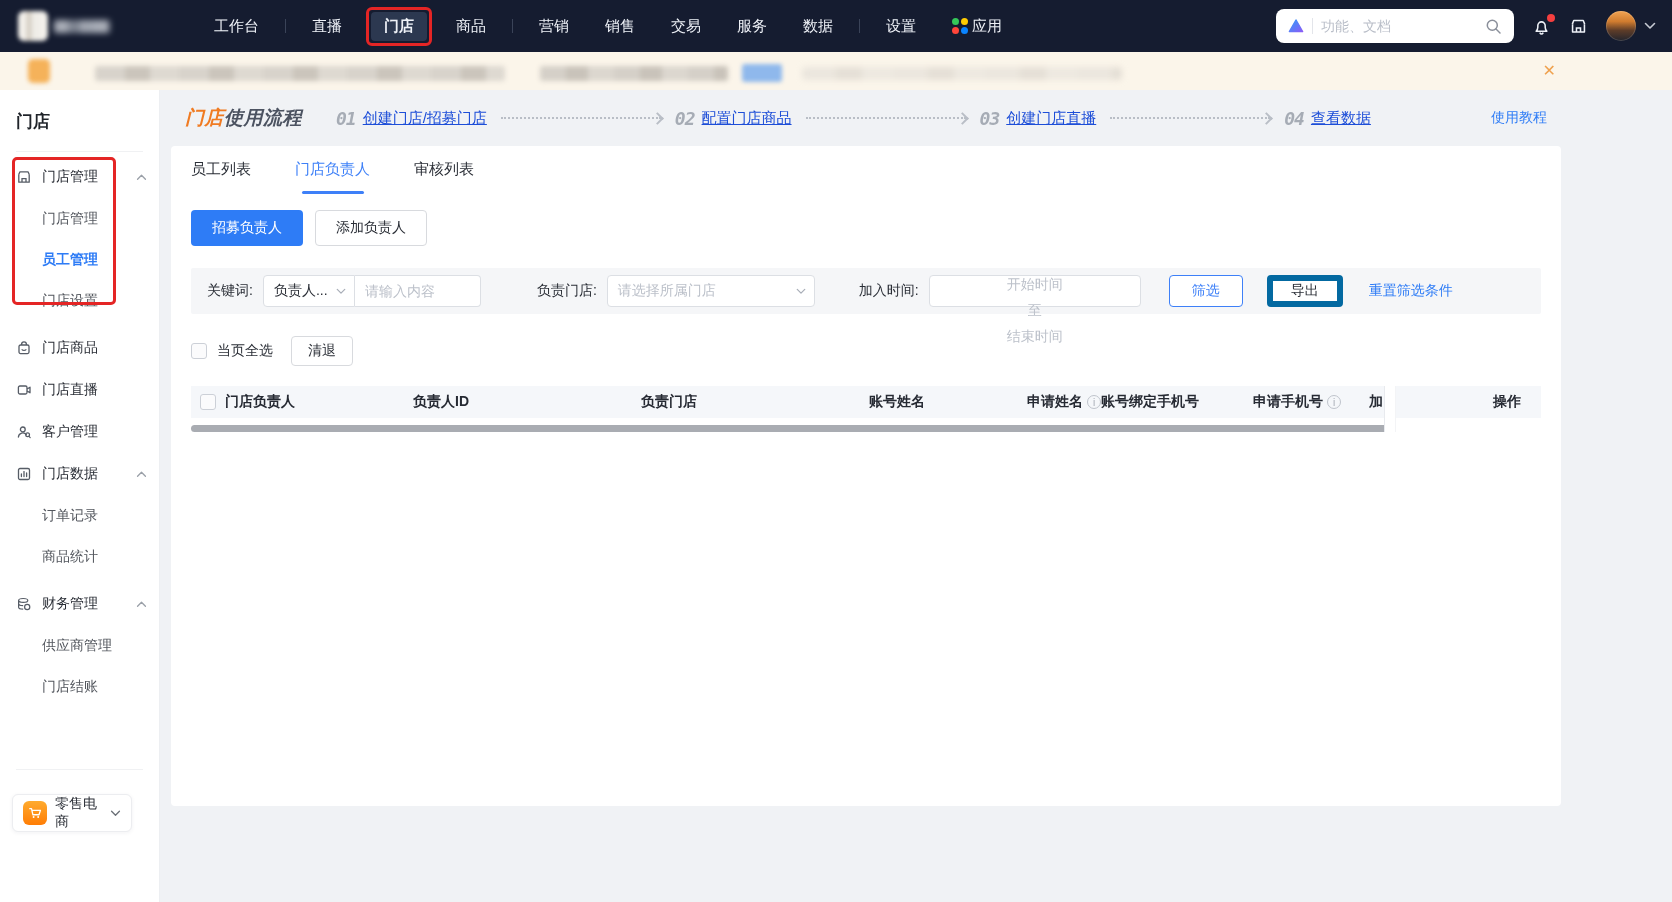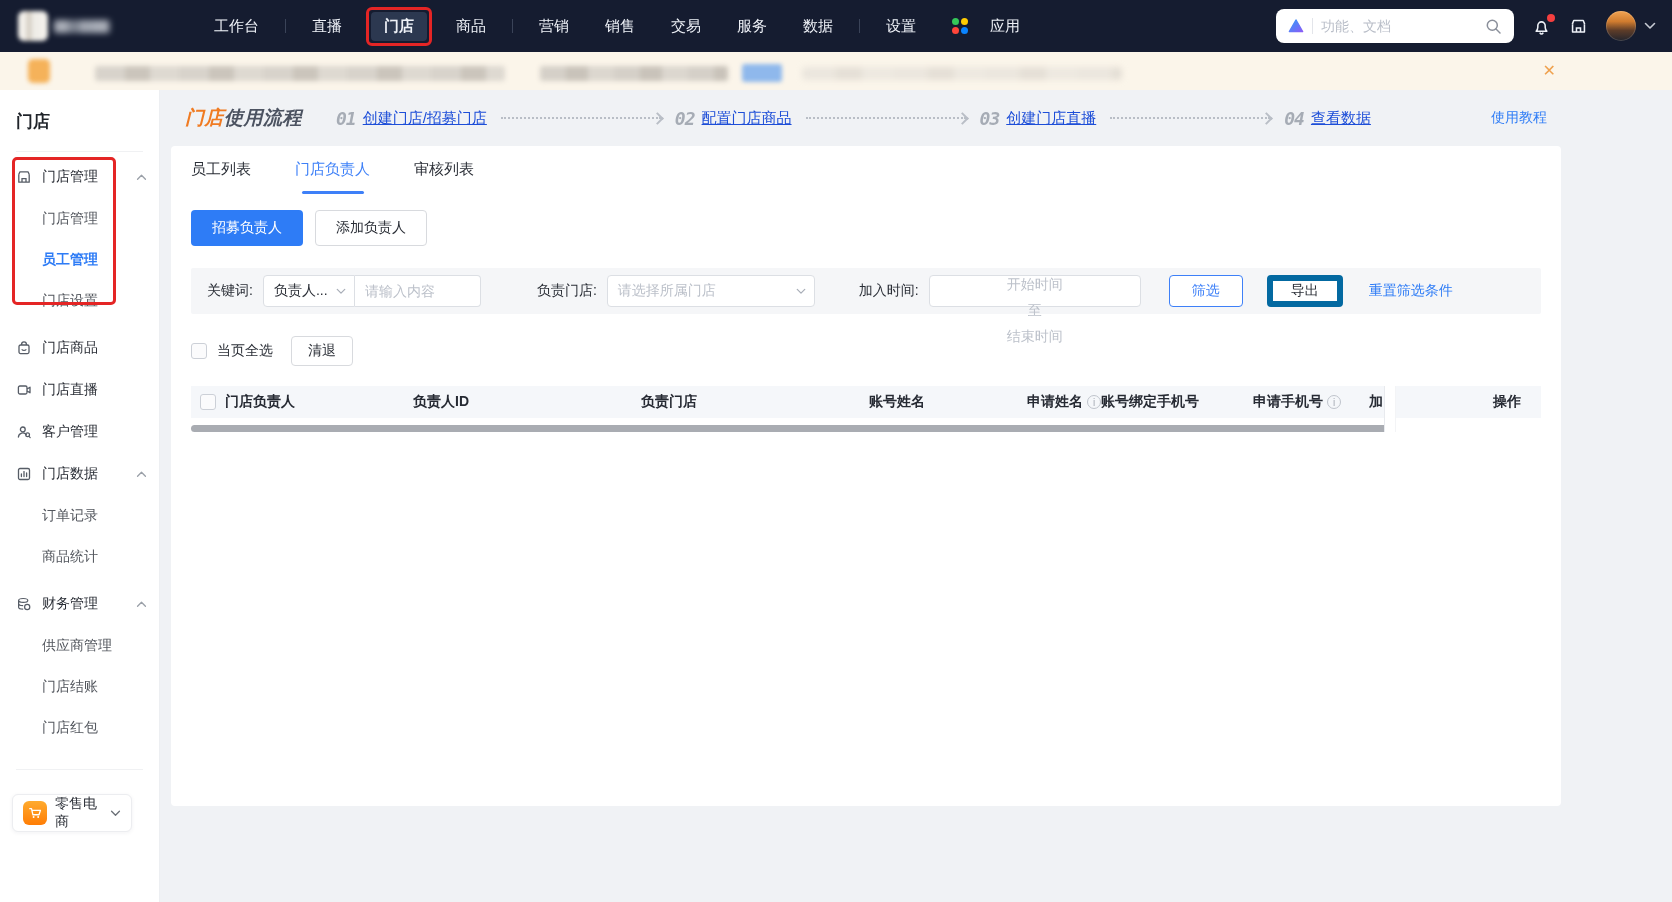--- a/index.html
+++ b/index.html
@@ -10,21 +10,21 @@
   
   .topnav{height:52px;background:#151c30;display:flex;align-items:center;padding:0 16px;position:relative;}
   .logo-blur{width:96px;height:36px;position:relative;cursor:pointer;}
   .logo-sq{position:absolute;left:2px;top:3px;width:30px;height:30px;border-radius:6px;background:repeating-linear-gradient(90deg,#f4f1ec 0 8px,#d8d2c8 8px 14px,#efede8 14px 22px);filter:blur(2px);}
   .logo-txt{position:absolute;left:38px;top:12px;width:56px;height:13px;border-radius:2px;background:repeating-linear-gradient(90deg,#cfd3da 0 14px,#9aa0ab 14px 26px,#c4c9d1 26px 40px);filter:blur(3px);opacity:.8;}
   .nav-center{display:flex;align-items:center;margin-left:88px;gap:8px;}
   .nav-item{color:#eef1f7;font-size:15px;padding:6px 14px;cursor:pointer;white-space:nowrap;}
   .nav-sep{width:1px;height:14px;background:#3a4358;margin:0 4px;}
   .nav-active-wrap{border:3px solid #e42525;border-radius:6px;padding:2px;display:inline-flex;margin:0 2px;}
   .nav-item-active{background:#2c3850;border-radius:4px;font-weight:700;padding:5px 13px;}
-  .nav-item-app{display:inline-flex;align-items:center;gap:22px;}
+  .nav-item-app{display:inline-flex;align-items:center;gap:4px;}
   .app-dots{display:inline-grid;grid-template-columns:7px 7px;grid-gap:2px;}
   .app-dots i{width:7px;height:7px;border-radius:50%;display:block;}
   .app-dots .g{background:#35c759;}.app-dots .y{background:#ffcc02;}
   .app-dots .r{background:#ff453a;}.app-dots .b{background:#0a84ff;}
   .nav-right{margin-left:auto;display:flex;align-items:center;gap:18px;}
   .searchbox{width:238px;height:34px;background:#ffffff;border-radius:8px;display:flex;align-items:center;padding:0 12px;gap:8px;}
   .sb-sep{width:1px;height:16px;background:#e3e5ea;}
   .searchbox input{flex:1;border:none;outline:none;font-size:14px;color:#333;background:transparent;min-width:0;}
   .searchbox input::placeholder{color:#b9bec8;}
   .icon-btn{position:relative;display:flex;align-items:center;cursor:pointer;}
@@ -288,21 +288,20 @@
           <path d="M2.6 7.8 v3.4 c0 1 2 1.9 4.6 1.9" fill="none" stroke="#565c66" stroke-width="1.2"></path>
           <circle cx="11.2" cy="11" r="2.6" fill="none" stroke="#565c66" stroke-width="1.2"></circle>
         </svg>
         <span class="lbl">财务管理</span>
         <svg width="11" height="7" viewBox="0 0 12 8">
           <polyline points="1.5,6 6,1.5 10.5,6" fill="none" stroke="#9aa0a8" stroke-width="1.5" stroke-linecap="round" stroke-linejoin="round"></polyline>
         </svg>
       </div>
       <div class="sb-sub">供应商管理</div>
       <div class="sb-sub">门店结账</div>
-      <div class="sb-sub">门店红包</div>
 
       <div class="sb-redbox"></div>
       <div class="sb-footer-divider"></div>
 
       <div class="sb-footer">
         <span class="cart-sq">
           <svg width="14" height="14" viewBox="0 0 16 16">
             <path d="M2 3 h2 l1.6 7 h7 l1.6 -5 H5" fill="none" stroke="#fff" stroke-width="1.5" stroke-linejoin="round" stroke-linecap="round"></path>
             <circle cx="6.4" cy="12.6" r="1.1" fill="#fff"></circle>
             <circle cx="11.6" cy="12.6" r="1.1" fill="#fff"></circle>

